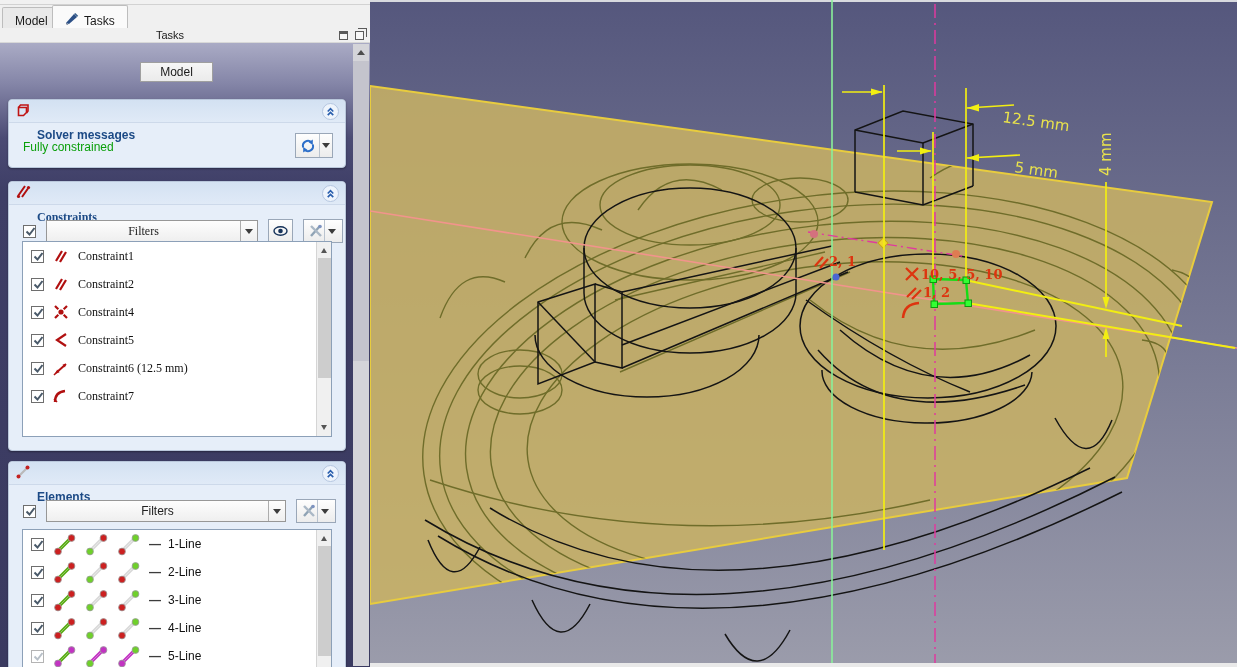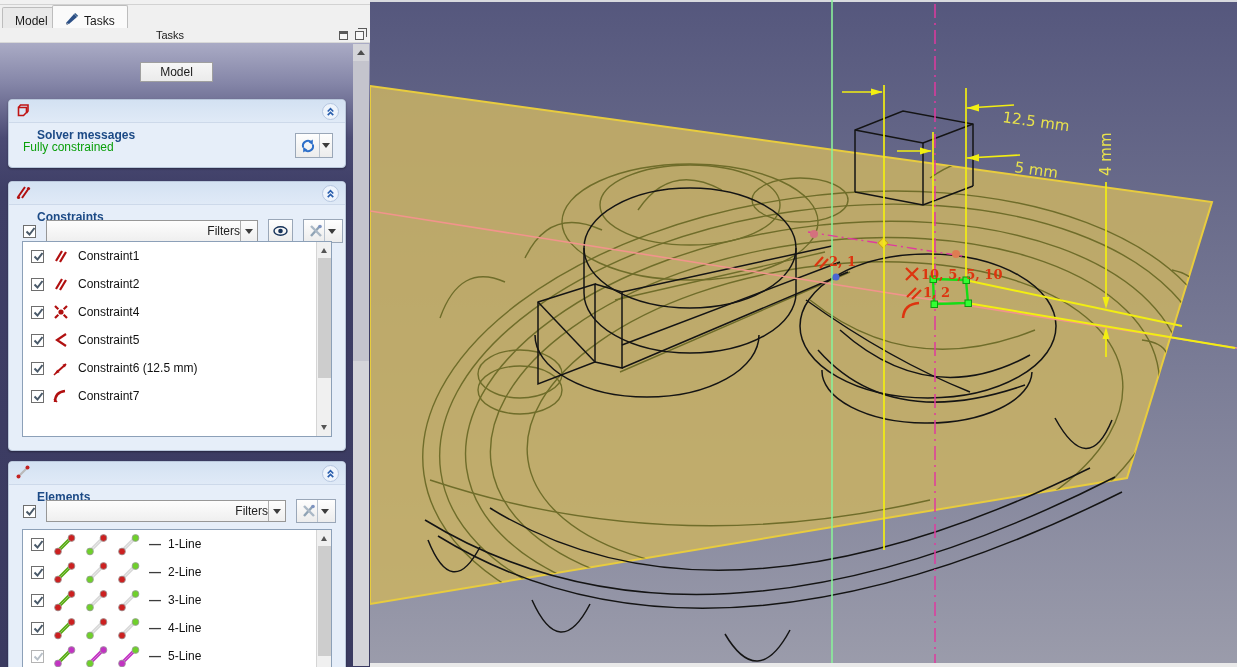--- a/index.html
+++ b/index.html
@@ -49,30 +49,30 @@
   .collapse-btn { width:17px; height:17px; border-radius:9px; background:#eef4fc; border:1px solid #b5c6e0;
     display:flex; align-items:center; justify-content:center; }
 
   #solver-box { top:56px; height:69px; }
   #solver-status { position:absolute; left:14px; top:40px; color:#0a9f0a; font-size:12px; }
   #refresh-button { position:absolute; right:12px; top:33px; width:38px; height:25px; display:flex;
     background:linear-gradient(#fefefe,#ececec); border:1px solid #9aa7b8; }
   #refresh-button .icon-part { width:24px; display:flex; align-items:center; justify-content:center; border-right:1px solid #b9c3cf; }
   #refresh-button .dd-part { flex:1; display:flex; align-items:center; justify-content:center; }
 
-  #constraints-box { top:138px; height:270px; }
+  #constraints-box { top:138px; height:270px;font-family:Liberation Serif, serif; }
   #elements-box { top:418px; height:252px; }
 
   .filter-row { position:absolute; left:0; width:100%; display:flex; align-items:center; }
   .checkbox { width:13px; height:13px; background:#fff; border:1px solid #6e6e6e; position:relative; flex:none; }
   .checkbox svg { position:absolute; left:0px; top:-1px; }
   .checkbox.disabled { border-color:#b4b4b4; }
   .combo { height:22px; background:linear-gradient(#fdfdfd,#efefef); border:1px solid #979797;
     display:flex; align-items:center; }
-  .combo .combo-label { flex:1; text-align:right; font-size:12px; color:#222; }
+  .combo .combo-label { flex:1; text-align:center; font-size:12px; color:#222; }
   .combo .combo-arrow { width:17px; align-self:stretch; border-left:1px solid #adadad;
     display:flex; align-items:center; justify-content:center; }
   .tri-dn { width:0; height:0; border-left:4px solid transparent; border-right:4px solid transparent; border-top:5px solid #3c3c3c; }
   .tool-btn { height:24px; background:linear-gradient(#fefefe,#ececec); border:1px solid #9aa7b8;
     display:flex; align-items:center; justify-content:center; }
 
   .list { position:absolute; left:13px; width:310px; background:#fff; border:1px solid #8ca0b8; overflow:hidden; }
   .list-row { height:28px; display:flex; align-items:center; gap:8px; padding-left:8px; }
   .list-row .lbl { font-size:12px; color:#111; }
   .row-icons { display:flex; gap:7px; align-items:center; }

